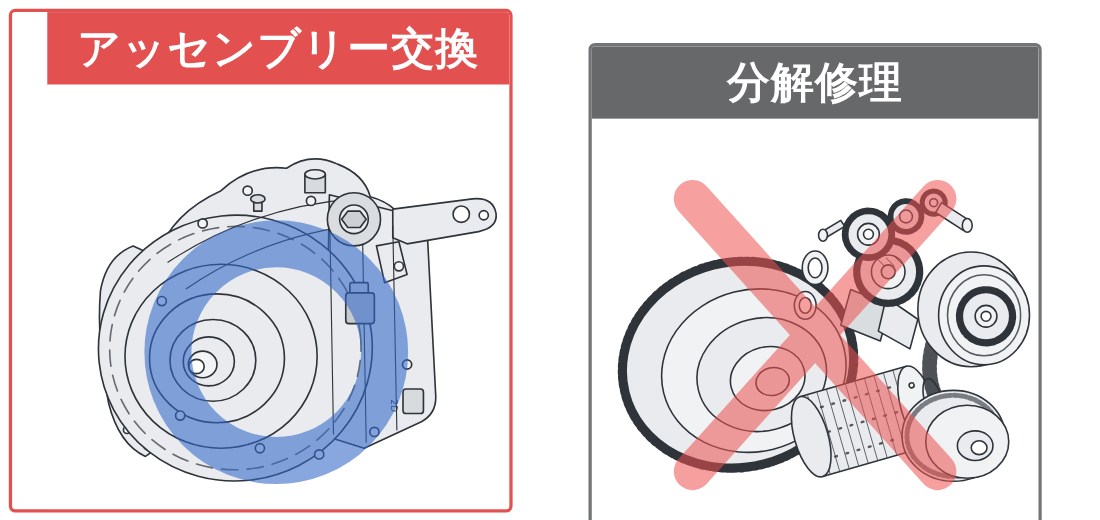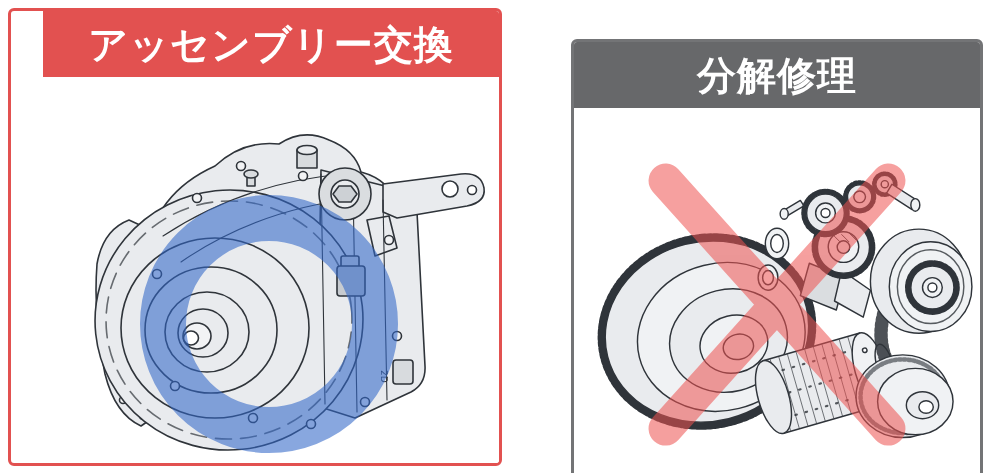--- a/index.html
+++ b/index.html
@@ -21,21 +21,21 @@
   }
   .stage{
     width:1000px;height:473px;
     padding:8px 5px 7px 8px;
     display:flex;gap:69px;
   }
   .panel{
     height:458px;border-radius:6px;overflow:hidden;
     display:flex;flex-direction:column;background:#fff;
   }
-  .panel-left{width:494px;border:3px solid var(--left-accent);padding-left:32px;}
+  .panel-left{width:458px;border:3px solid var(--left-accent);padding-left:32px;}
   .panel-right{width:412px;border:3px solid var(--right-border);margin-top:31px;}
   .panel-header{
     flex:0 0 66px;height:66px;
     display:flex;align-items:center;justify-content:center;
   }
   .panel-header.hl{background:var(--left-accent);}
   .panel-header.hr{background:var(--right-accent);}
   .panel-title{
     margin:0;color:var(--header-text);
     font-size:39px;font-weight:700;line-height:1;letter-spacing:1px;

